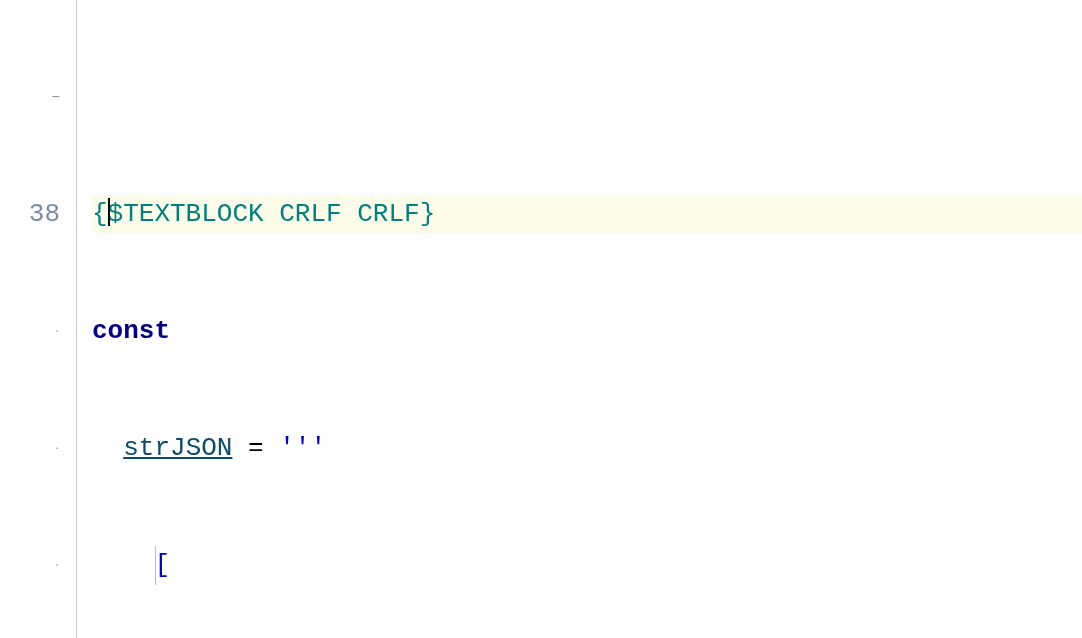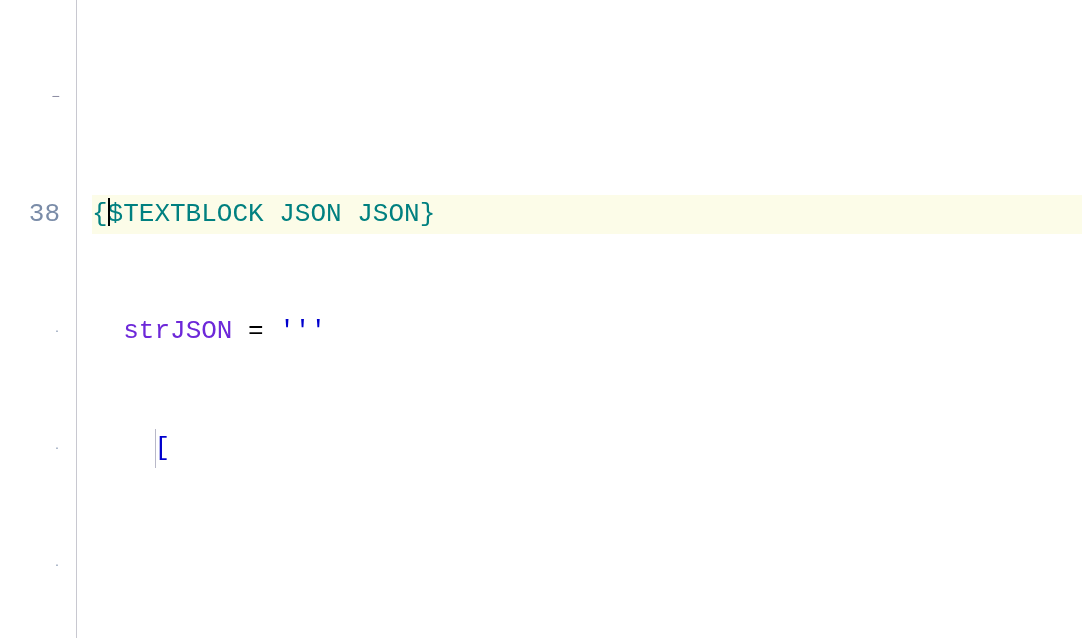--- a/index.html
+++ b/index.html
@@ -65,21 +65,21 @@
       align-items: center;
       justify-content: flex-end;
     }
     .highlighted {
       background: #fcfce8;
       display: block;
       width: 100%;
     }
     .directive { color: #008080; }
     .keyword { color: #00008b; font-weight: bold; }
-    .ident { color: #6d28d9; }
+    .ident { color: #0c4a6e; text-decoration: underline; }
     .punct { color: #000000; }
     .strquote { color: #0000cd; }
     .jsymbol { color: #0000cd; }
     .caret {
       display: inline-block;
       width: 2px;
       height: 28px;
       background: #000;
       vertical-align: middle;
       margin-right: -2px;
@@ -114,21 +114,22 @@
   
   
 </div>
 
 <div class="fold-column">
   <div class="fold-sep"></div>
 </div>
 
 <div class="code">
   <div class="line"></div>
-  <div class="line highlighted"><span class="directive"><span>{</span><span class="caret"></span><span>$TEXTBLOCK JSON JSON</span><span>}</span></span></div>
+  <div class="line highlighted"><span class="directive"><span>{</span><span class="caret"></span><span>$TEXTBLOCK CRLF CRLF</span><span>}</span></span></div>
+  <div class="line"><span class="keyword">const</span></div>
   <div class="line"><span>  </span><span class="ident">strJSON</span><span class="punct"> = </span><span class="strquote">'''</span></div>
   <div class="line"><span>    </span><span class="guide"></span><span class="jsymbol">[</span></div>
   
   
   
   
   
   
 </div>
 

